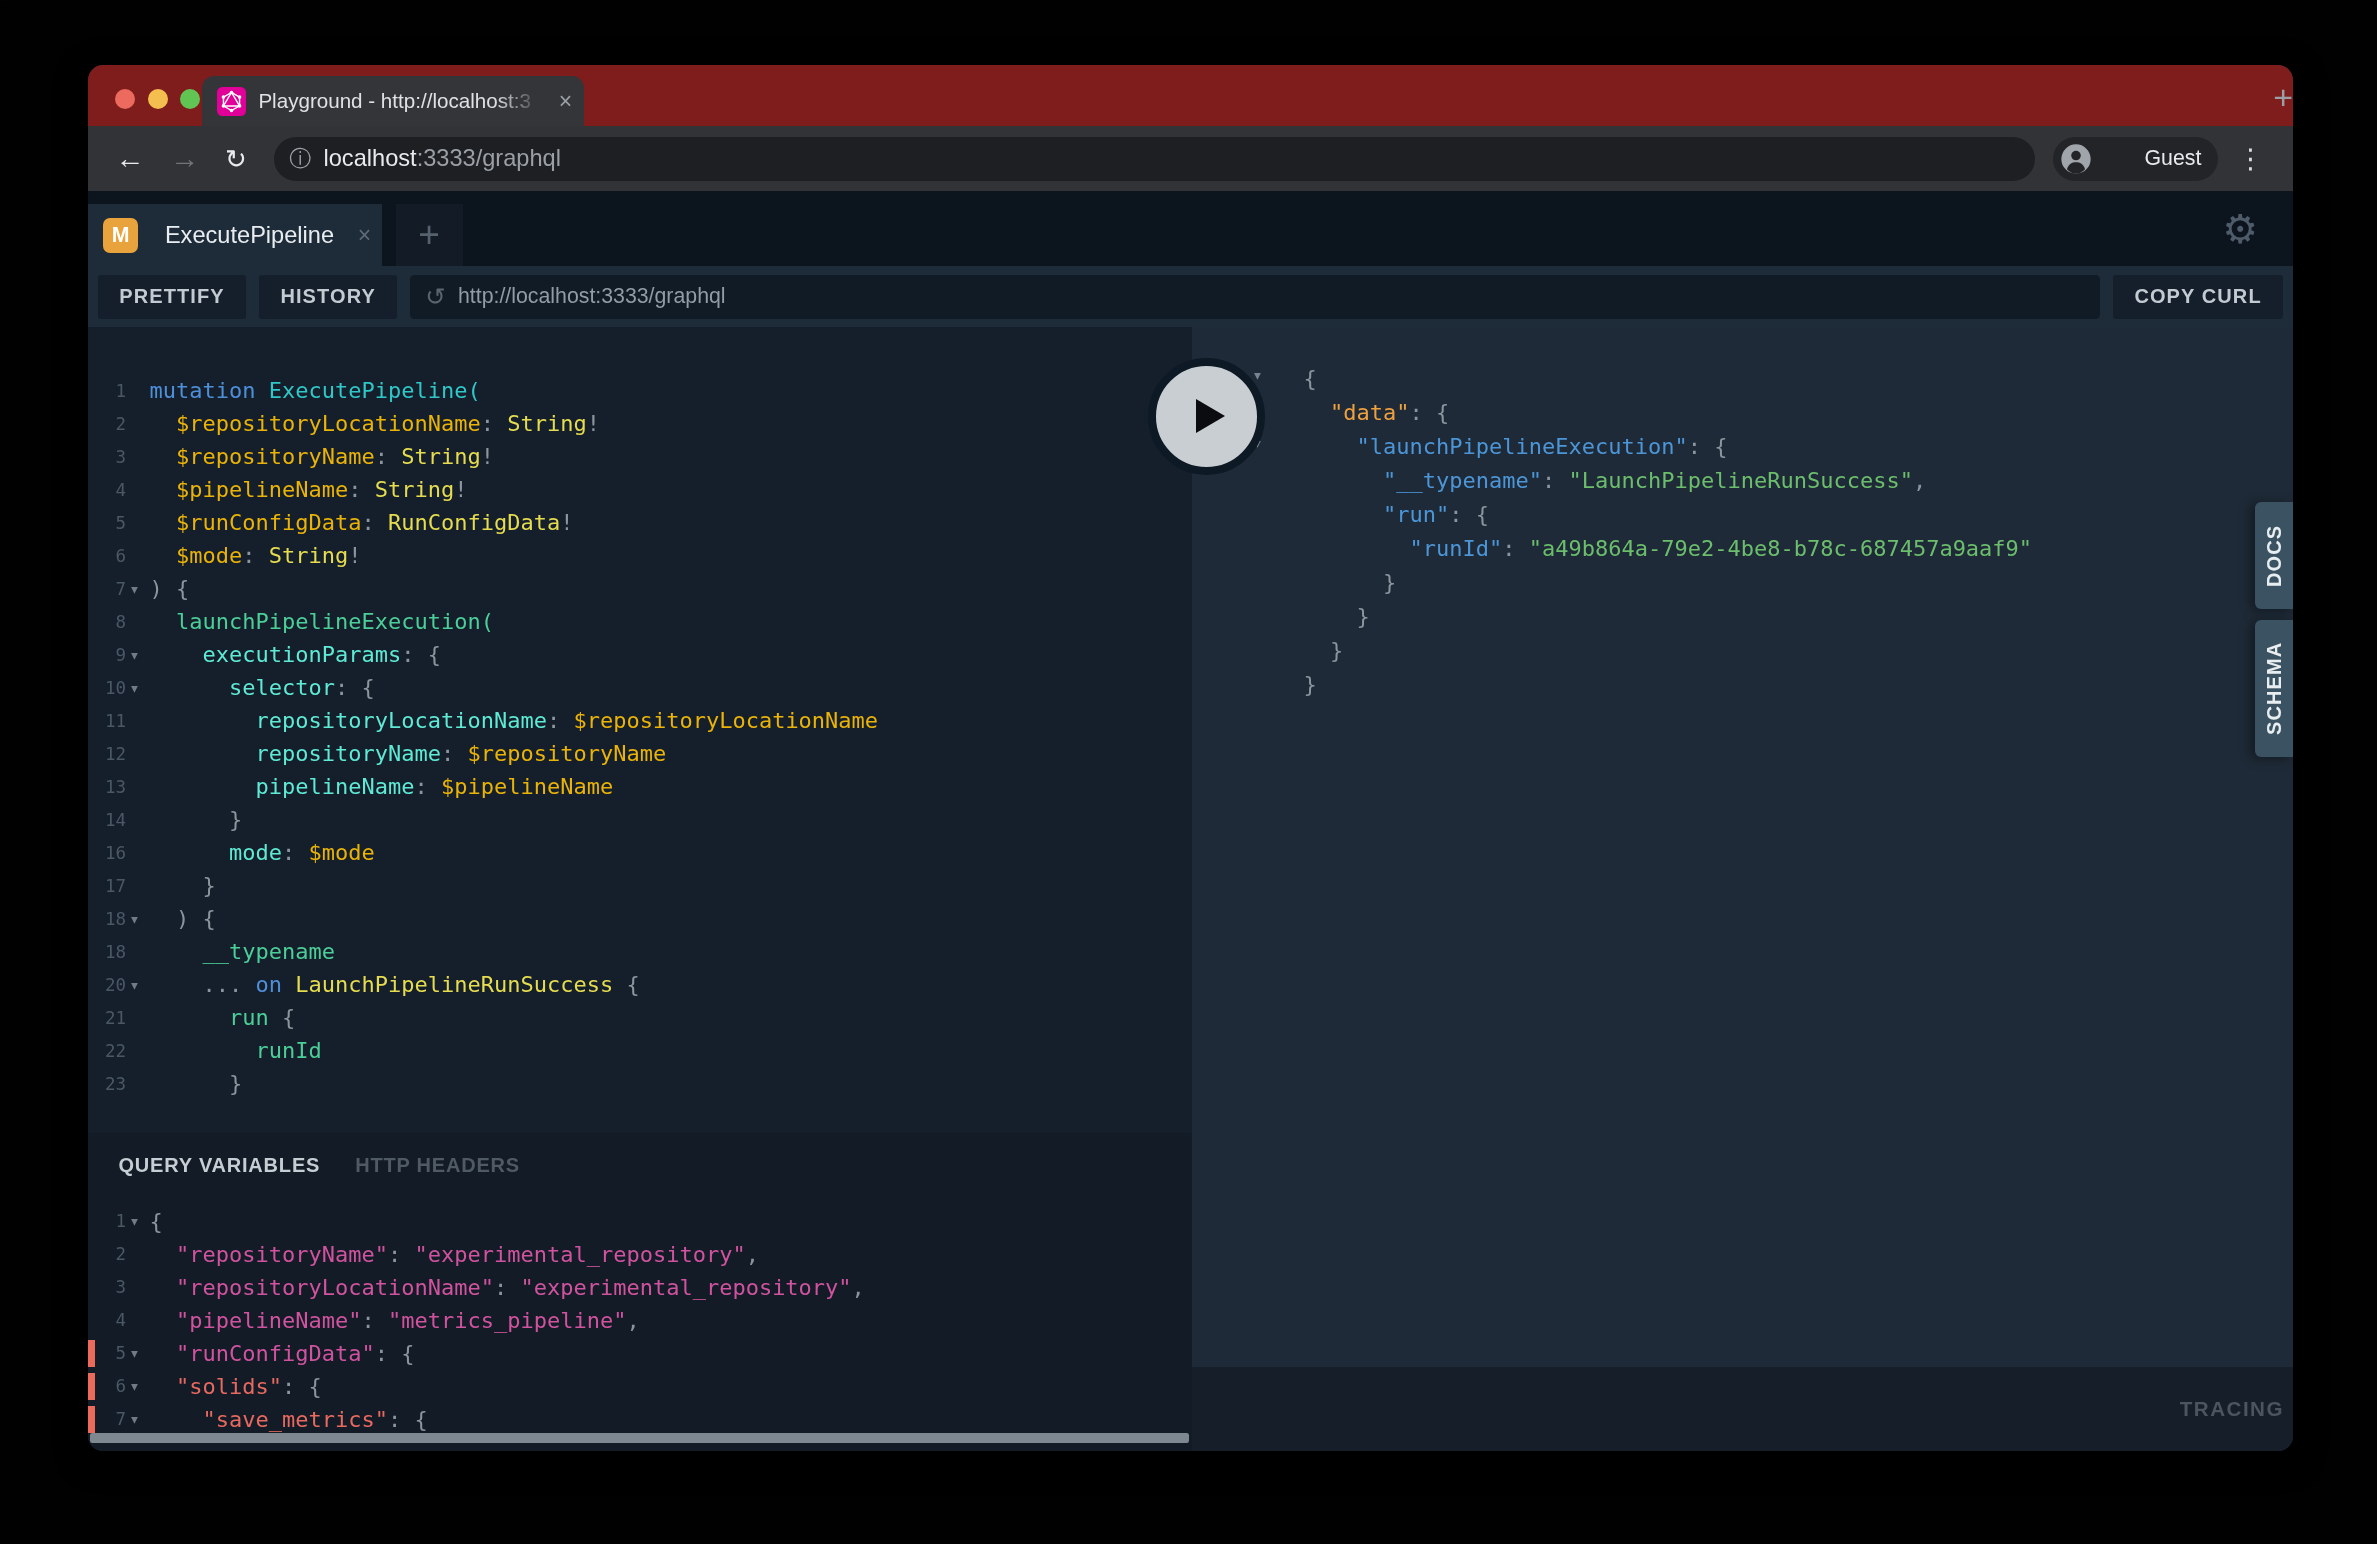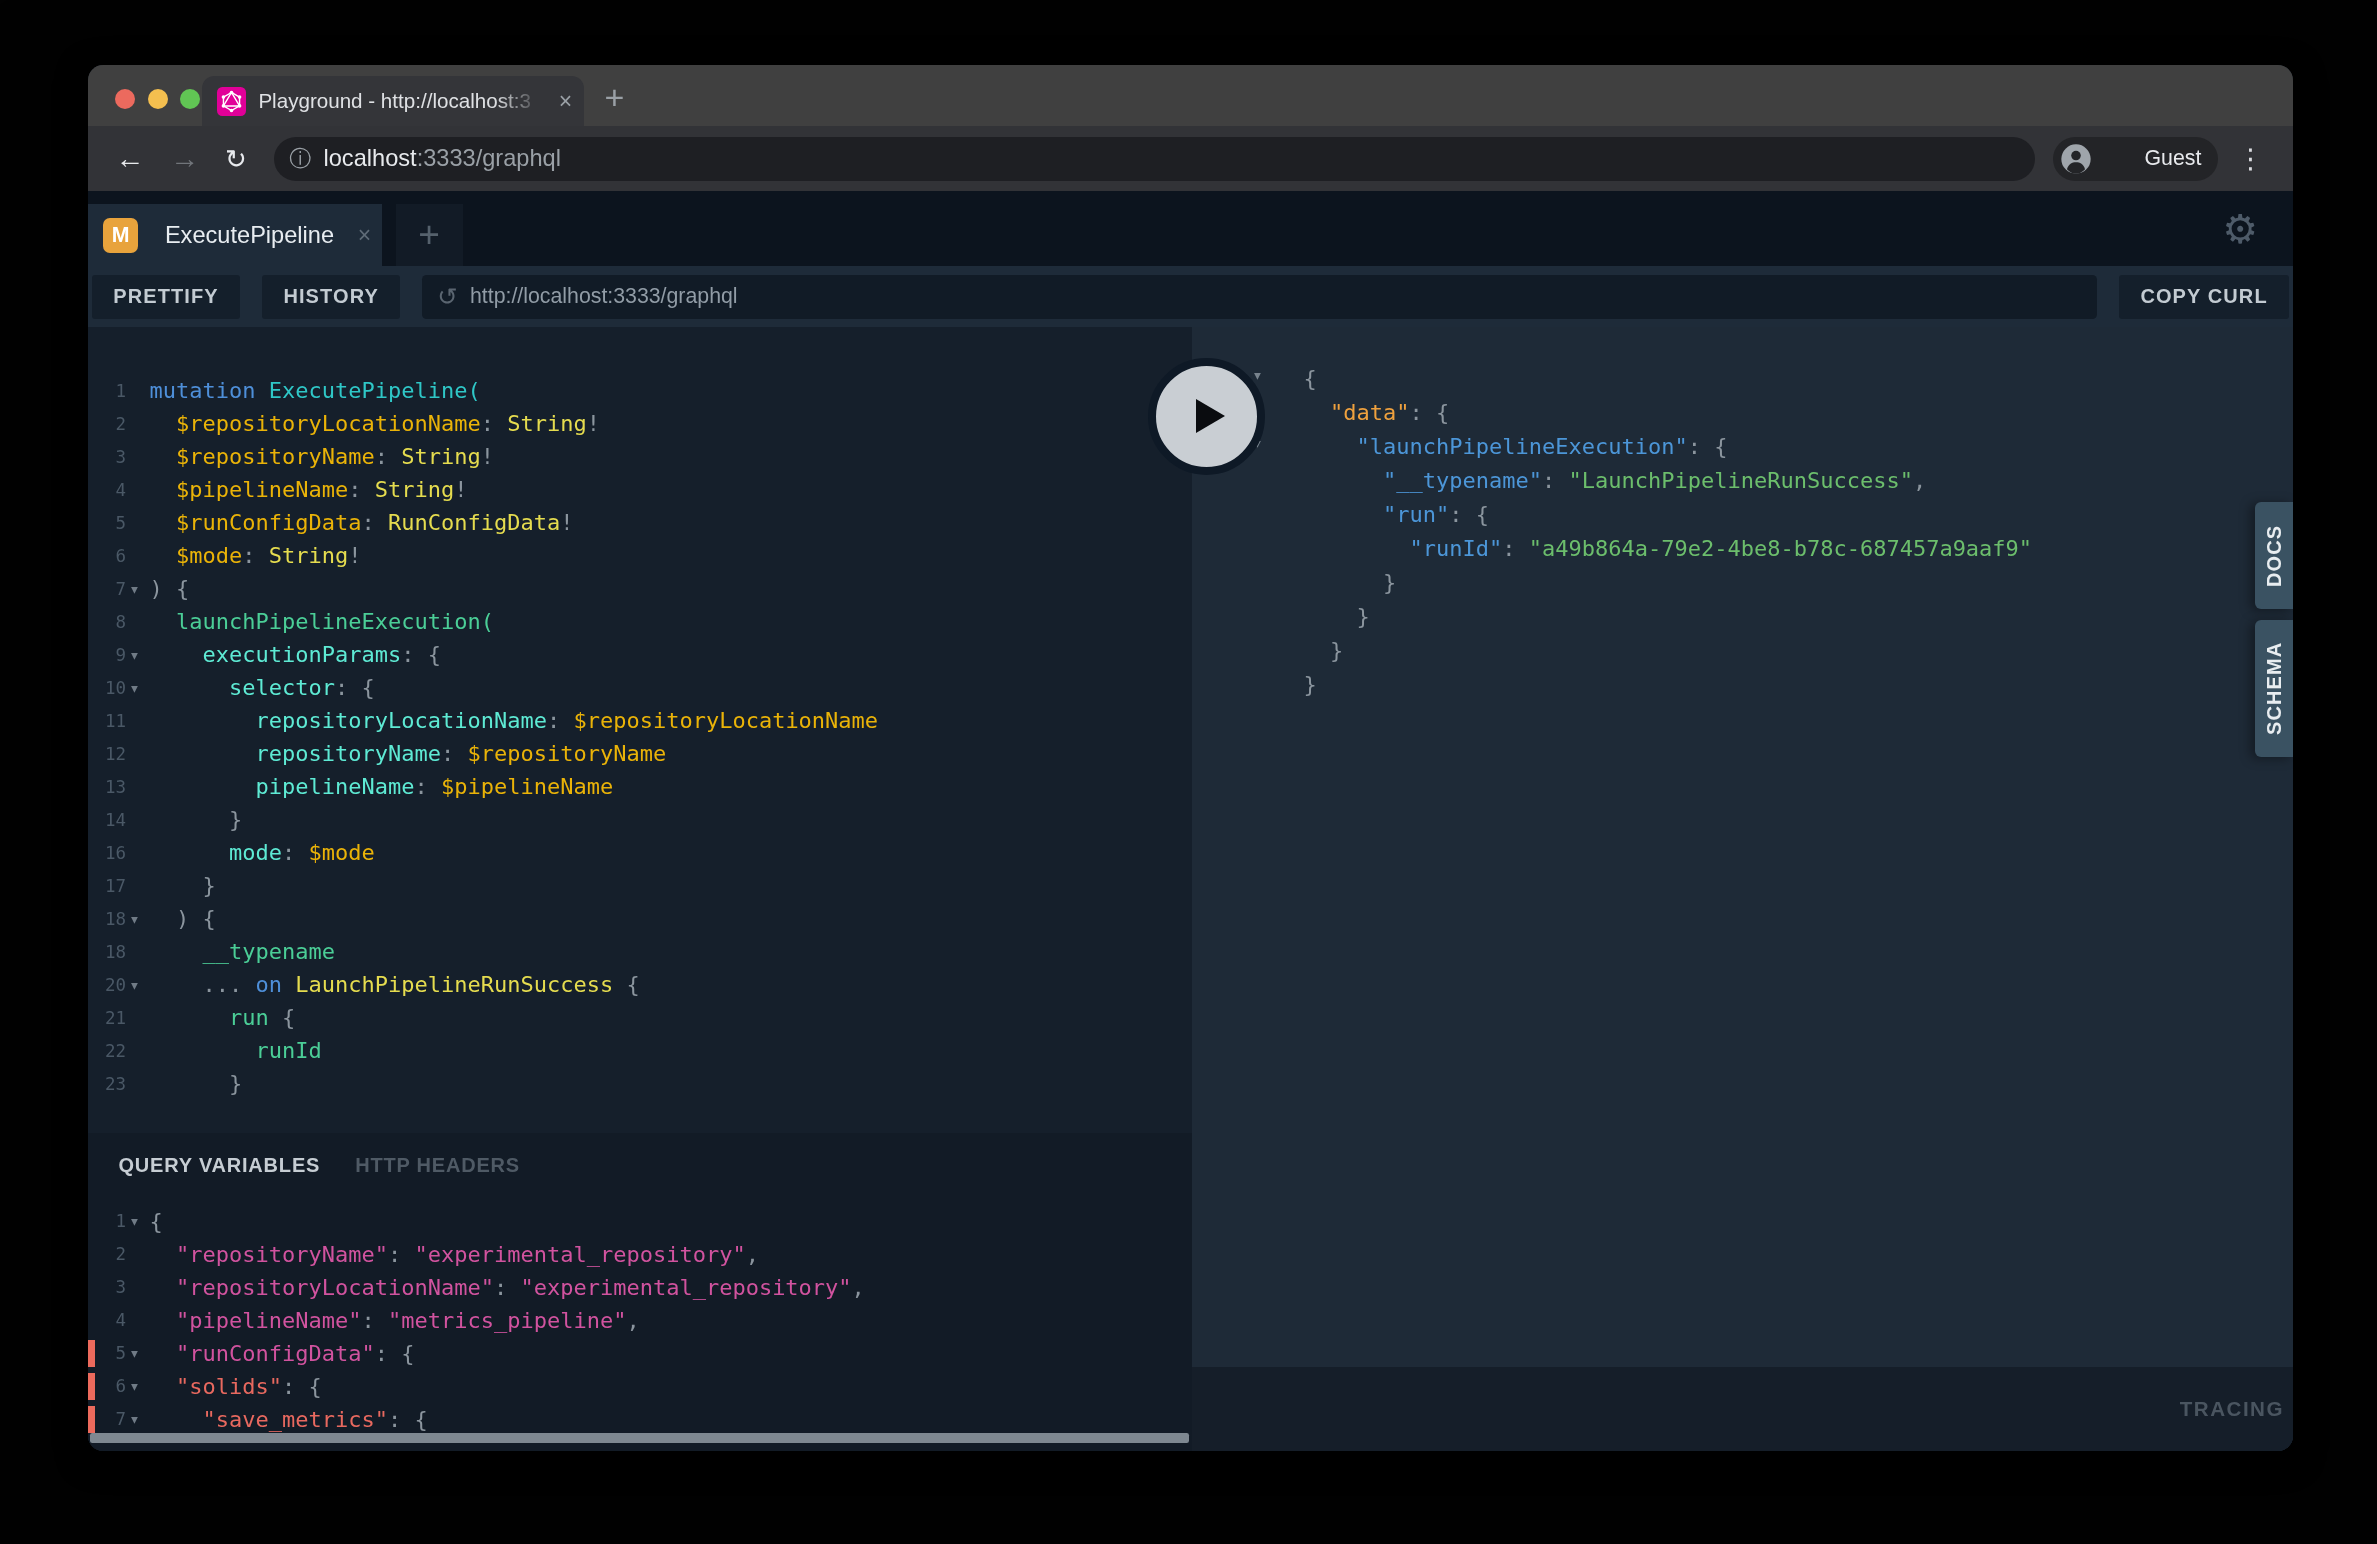--- a/index.html
+++ b/index.html
@@ -3,21 +3,21 @@
 <meta charset="utf-8">
 <style>
   html,body{margin:0;padding:0;background:#020202;}
   .stage{position:relative;width:2377px;height:1544px;overflow:hidden;background:#020202;
          font-family:"Liberation Sans",sans-serif;}
   .window{position:absolute;left:88px;top:65px;width:2205px;height:1386px;border-radius:15.2px;
           overflow:hidden;background:#15202C;box-shadow:0 46px 122px rgba(0,0,0,0.95), 0 7.6px 30.5px rgba(0,0,0,.8),
           inset 0 0 0 1.5px rgba(255,255,255,.05);}
 
   
-  .tabstrip{position:relative;height:61px;background:#404040;display:flex;align-items:flex-end;}
+  .tabstrip{position:relative;height:61px;background:#7f1d1d;display:flex;align-items:flex-end;justify-content:space-between;}
   .traffic{position:absolute;left:27.4px;top:23.6px;display:flex;gap:12.2px;}
   .light{width:20px;height:20px;border-radius:50%;}
   .light.red{background:#EC6A5E}.light.yellow{background:#F4BF4F}.light.green{background:#61C554}
   .browser-tab{margin-left:114px;width:355px;height:50px;background:#343539;border-radius:12.2px 12.2px 0 0;
                display:flex;align-items:center;padding:0 12.2px 0 15.2px;gap:12.2px;}
   .favicon{width:29px;height:29px;border-radius:5.3px;background:#E10098;display:flex;align-items:center;justify-content:center;flex:0 0 29px;}
   .tab-title{flex:1;font-size:20.6px;color:#DFE1E4;white-space:nowrap;overflow:hidden;
              -webkit-mask-image:linear-gradient(90deg,#000 82%,transparent 98%);
              mask-image:linear-gradient(90deg,#000 82%,transparent 98%);}
   .tab-close{font-size:23px;color:#9AA0A6;line-height:1;}
@@ -42,21 +42,21 @@
   .pg-tabbar{position:relative;height:75px;display:flex;align-items:flex-end;background:#0C141E;}
   .pg-tab{width:268px;height:62px;background:#1E2B39;display:flex;align-items:center;gap:13.7px;padding:0 10.7px 0 15.2px;}
   .m-badge{width:35px;height:35px;border-radius:6.9px;background:#E8A33C;color:#FFFFFF;font-weight:bold;
            font-size:21.3px;display:flex;align-items:center;justify-content:center;flex:0 0 35px;}
   .pg-tab-label{font-size:23.6px;color:#E8EDF1;flex:1;margin-left:13px;}
   .pg-tab-close{font-size:23px;color:#5F6B77;}
   .pg-plus{width:67px;height:62px;margin-left:13.7px;background:#121B26;color:#55616C;font-size:37px;font-weight:300;
            display:flex;align-items:center;justify-content:center;}
   .pg-gear{position:absolute;right:35px;top:18.3px;font-size:40px;color:#4E5B69;line-height:1;}
 
-  .pg-toolbar{height:61px;background:#1E2B39;display:flex;align-items:center;padding:0 4px;gap:22px;text-align:center;}
+  .pg-toolbar{height:61px;background:#1E2B39;display:flex;align-items:center;padding:0 10px;gap:13px;text-align:center;}
   .pg-btn{height:44px;padding:0 21.3px;background:#141F2B;border-radius:3px;display:flex;align-items:center;
           color:#C3CBD2;font-size:20px;font-weight:bold;letter-spacing:1.1px;}
   .endpoint{flex:1;height:44px;background:#111B26;border-radius:4.6px;display:flex;align-items:center;
             padding:0 15.2px;gap:12.2px;}
   .undo-ic{font-size:24.4px;color:#5A6570;}
   .endpoint-text{font-size:21.3px;color:#919CA6;}
 
   .pg-main{position:relative;flex:1;display:flex;min-height:0;}
   .editor-pane{position:relative;width:1104px;background:#151F2B;overflow:hidden;}
   .query-editor{padding-top:47px;height:807px;box-sizing:border-box;overflow:hidden;}

